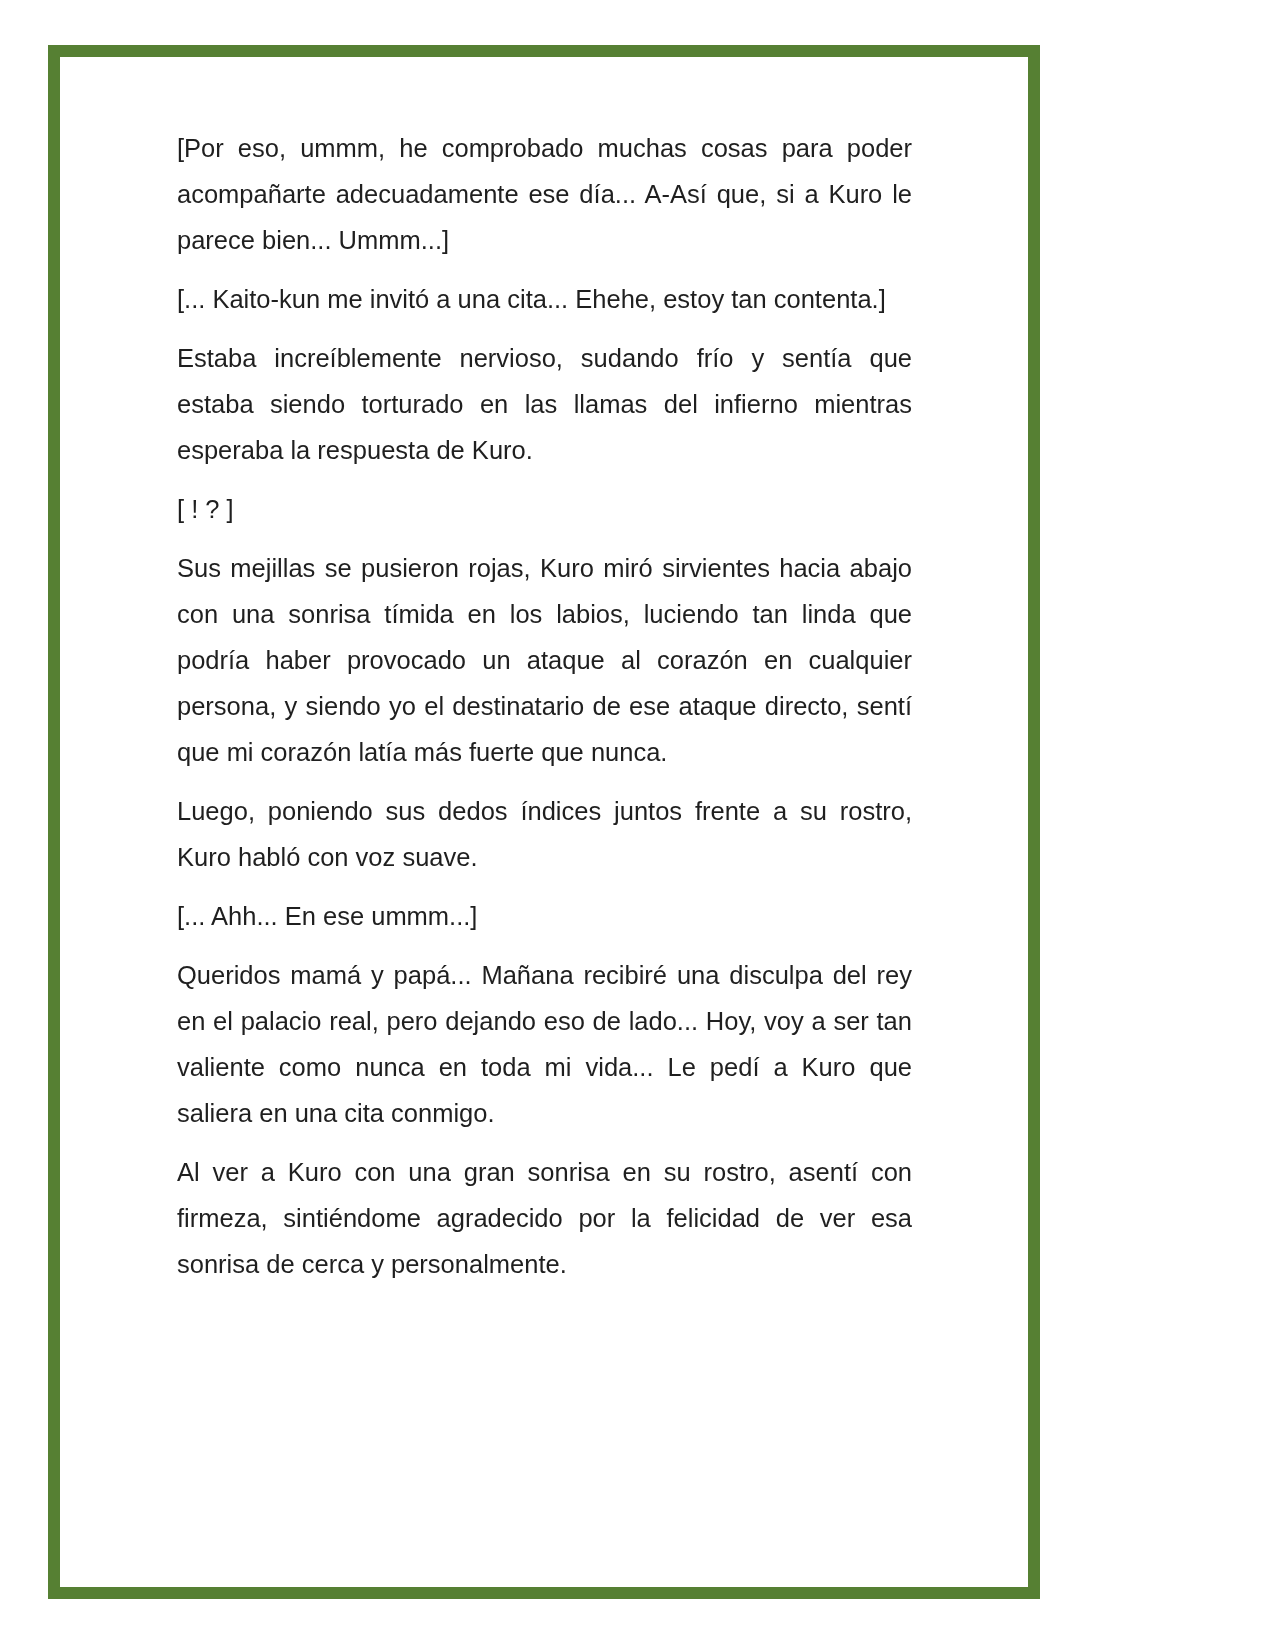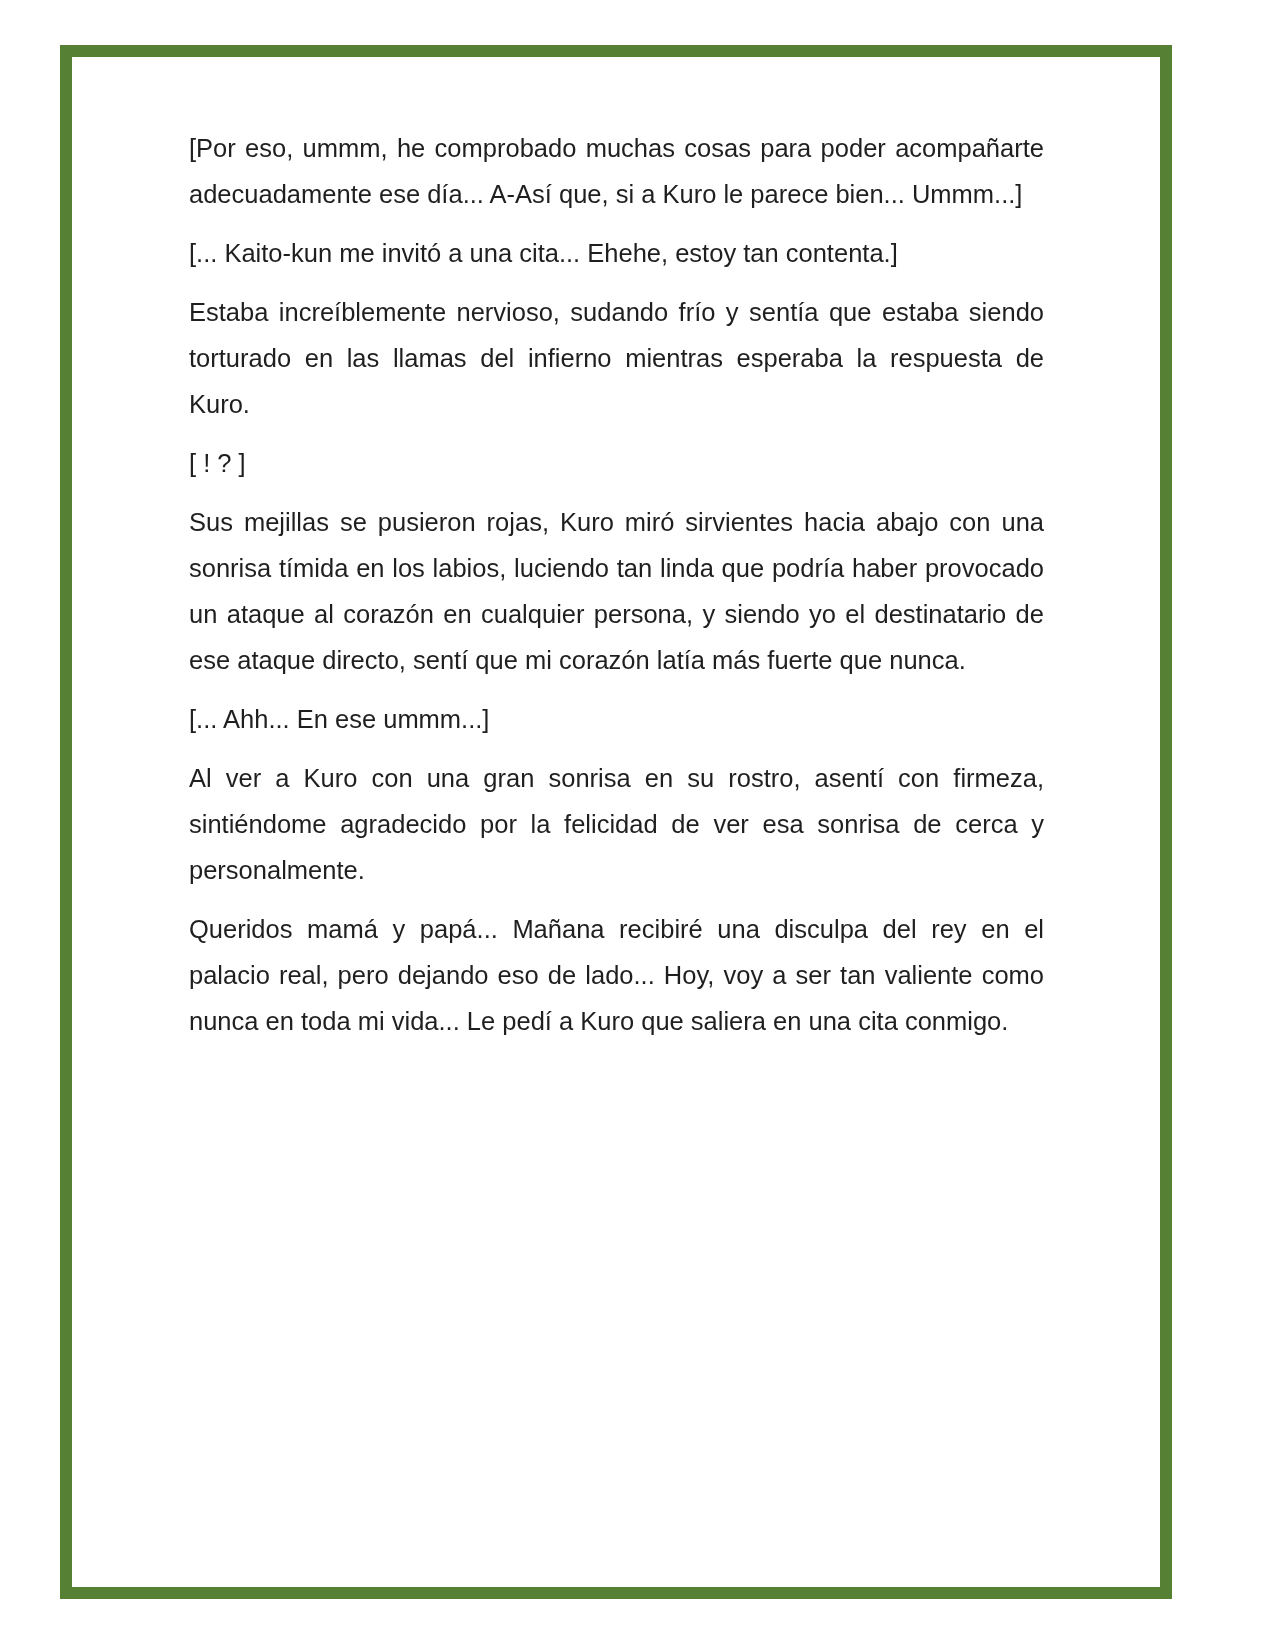--- a/index.html
+++ b/index.html
@@ -10,23 +10,23 @@
   .page {
     position: relative;
     width: 1275px;
     height: 1649px;
     background: #ffffff;
     font-family: "Liberation Sans", sans-serif;
     overflow: hidden;
   }
   .frame {
     position: absolute;
-    left: 60px;
+    left: 48px;
     top: 45px;
-    width: 1112px;
+    width: 992px;
     height: 1554px;
     border: 12px solid #568033;
     box-sizing: border-box;
     background: #ffffff;
   }
   .content {
     position: absolute;
     top: 0;
     left: 0;
     right: 0;
@@ -48,18 +48,19 @@
 <body>
 
 <div class="page" style="background: rgb(255, 255, 255);">
   <div class="frame" style="border-color: rgb(86, 128, 51);">
     <div class="content" style="color: rgb(31, 31, 31);">
         <p>[Por eso, ummm, he comprobado muchas cosas para poder acompañarte adecuadamente ese día... A-Así que, si a Kuro le parece bien... Ummm...]</p>
         <p>[... Kaito-kun me invitó a una cita... Ehehe, estoy tan contenta.]</p>
         <p>Estaba increíblemente nervioso, sudando frío y sentía que estaba siendo torturado en las llamas del infierno mientras esperaba la respuesta de Kuro.</p>
         <p>[ ! ? ]</p>
         <p>Sus mejillas se pusieron rojas, Kuro miró sirvientes hacia abajo con una sonrisa tímida en los labios, luciendo tan linda que podría haber provocado un ataque al corazón en cualquier persona, y siendo yo el destinatario de ese ataque directo, sentí que mi corazón latía más fuerte que nunca.</p>
+        <p>Luego, poniendo sus dedos índices juntos frente a su rostro, Kuro habló con voz suave.</p>
         <p>[... Ahh... En ese ummm...]</p>
+        <p>Queridos mamá y papá... Mañana recibiré una disculpa del rey en el palacio real, pero dejando eso de lado... Hoy, voy a ser tan valiente como nunca en toda mi vida... Le pedí a Kuro que saliera en una cita conmigo.</p>
         <p>Al ver a Kuro con una gran sonrisa en su rostro, asentí con firmeza, sintiéndome agradecido por la felicidad de ver esa sonrisa de cerca y personalmente.</p>
-        <p>Queridos mamá y papá... Mañana recibiré una disculpa del rey en el palacio real, pero dejando eso de lado... Hoy, voy a ser tan valiente como nunca en toda mi vida... Le pedí a Kuro que saliera en una cita conmigo.</p>
       </div>
   </div>
 </div>
 
 </body></html>

